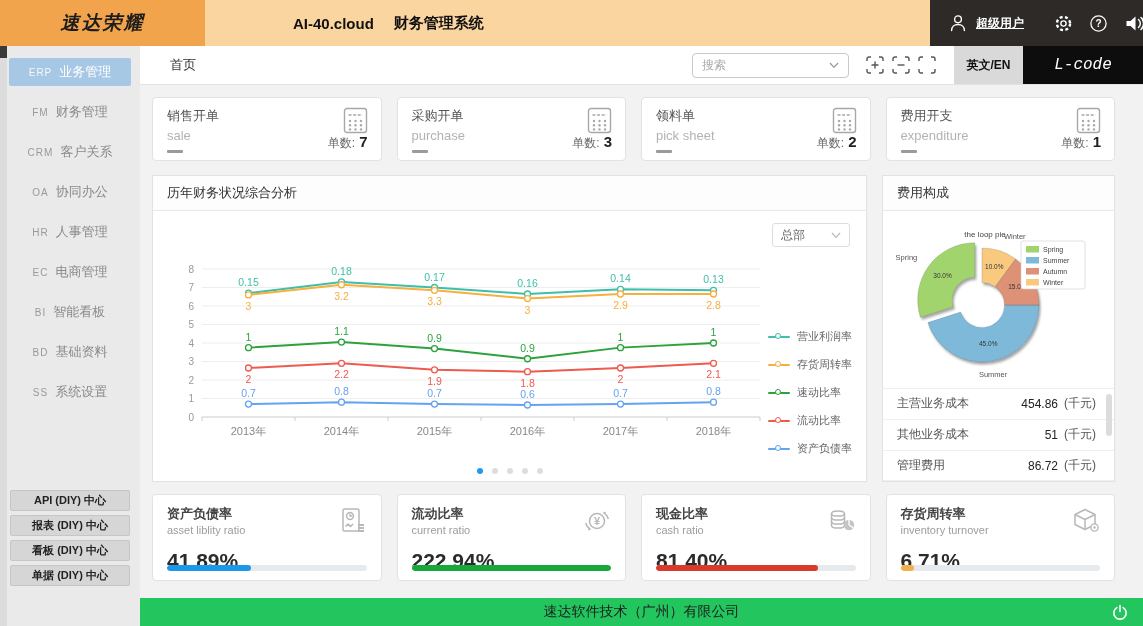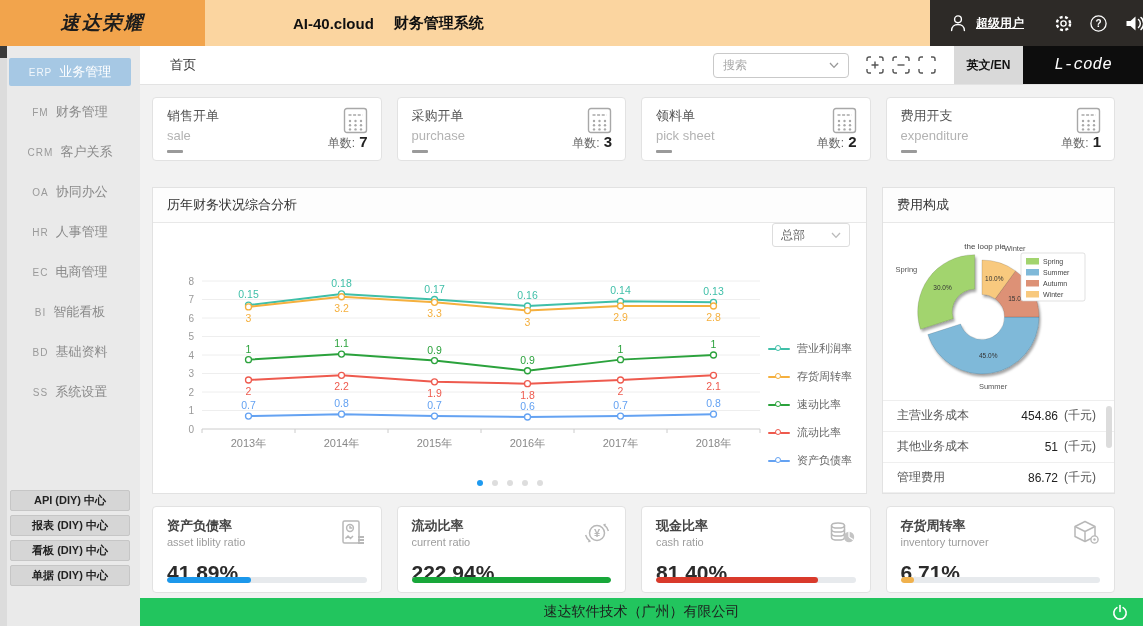--- a/index.html
+++ b/index.html
@@ -32,21 +32,21 @@
   .diy-group { margin-top:auto; margin-bottom:40px; display:flex; flex-direction:column; gap:4px; padding:0 10px; }
   .diy-btn { height:21px; background:#d6d6d6; border:1px solid #c6c6c6; border-radius:2px; font-size:11px;
              color:#222; display:flex; align-items:center; justify-content:center; cursor:pointer; font-weight:bold; }
 
   .main { flex:1; display:flex; flex-direction:column; min-width:0; }
 
   
   .pagebar { height:39px; background:#fff; border-bottom:1px solid #e3e3e3; display:flex; align-items:center; padding-left:30px; flex-shrink:0;text-align:center; }
   .breadcrumb { font-size:13px; color:#333; }
   .pagebar-right { margin-left:auto; display:flex; align-items:center; height:100%; }
-  .search-box { width:136px; height:25px; border:1px solid #c9c9c9; border-radius:4px; display:flex; align-items:center;
+  .search-box { width:157px; height:25px; border:1px solid #c9c9c9; border-radius:4px; display:flex; align-items:center;
                 padding:0 9px; margin-right:16px; cursor:text; background:#fff; }
   .search-ph { color:#aaa; font-size:12px; }
   .search-box svg { margin-left:auto; }
   .view-icons { display:flex; gap:7px; margin-right:18px; }
   .vbtn { width:19px; height:19px; display:flex; align-items:center; justify-content:center; cursor:pointer; }
   .lang-btn { width:69px; height:100%; background:#d9d9d9; display:flex; align-items:center; justify-content:center;
               font-size:12px; font-weight:bold; color:#111; cursor:pointer; }
   .lcode-btn { width:120px; height:100%; background:#0d0d0d; color:#fff; font-style:italic; font-size:16px;
                display:flex; align-items:center; justify-content:center; cursor:pointer; font-family:Liberation Mono, monospace; }
 
@@ -54,27 +54,27 @@
   .content { flex:1; padding:12px 28px 0 12px; min-height:0; }
   .cards-row { display:flex; gap:15px; }
   .sum-card { flex:1; background:#fff; border:1px solid #e2e2e2; border-radius:4px; height:64px; position:relative; padding:9px 14px; }
   .sum-title { font-size:13px; color:#555; }
   .sum-sub { font-size:13px; color:#b3b3b3; margin-top:3px; }
   .sum-dash { width:16px; height:3px; background:#9a9a9a; border-radius:1px; margin-top:7px; }
   .sum-ico { position:absolute; right:13px; top:9px; }
   .sum-count { position:absolute; right:13px; bottom:8px; font-size:12px; color:#666; }
   .sum-count b { font-size:15px; color:#222; margin-left:4px; }
 
-  .mid-row { display:flex; gap:15px; margin-top:26px; height:307px; }
+  .mid-row { display:flex; gap:15px; margin-top:14px; height:307px; }
   .panel { background:#fff; border:1px solid #e2e2e2; display:flex; flex-direction:column; }
   .chart-panel { flex:1; min-width:0; }
   .panel-head { height:35px; border-bottom:1px solid #e8e8e8; display:flex; align-items:center; padding:0 14px;
                 font-size:13px; color:#333; flex-shrink:0; background:#fdfdfd; }
   .chart-body { flex:1; position:relative; }
-  .filter-select { position:absolute; right:16px; top:0; width:78px; height:24px; border:1px solid #ddd; border-radius:3px;
+  .filter-select { position:absolute; right:16px; top:12px; width:78px; height:24px; border:1px solid #ddd; border-radius:3px;
                    display:flex; align-items:center; justify-content:space-between; padding:0 8px; font-size:12px; color:#666; cursor:pointer; }
   .line-chart { position:absolute; left:6px; top:42px; }
   .chart-legend { position:absolute; right:14px; top:118px; display:flex; flex-direction:column; gap:13px; }
   .legend-item { display:flex; align-items:center; gap:7px; font-size:11px; color:#666; cursor:pointer; }
   .lg-marker { position:relative; width:22px; height:9px; flex-shrink:0; }
   .lg-line { position:absolute; left:0; right:0; top:3.5px; height:2px; border-radius:1px; }
   .lg-dot { position:absolute; left:7px; top:0.5px; width:6px; height:6px; border-radius:50%; background:#fff; border:1.5px solid #999; }
   .dots { position:absolute; bottom:7px; left:50%; transform:translateX(-50%); display:flex; gap:9px; }
   .dot { width:6px; height:6px; border-radius:50%; background:#ddd; cursor:pointer; }
   .dot.active { background:#1e9af0; }

